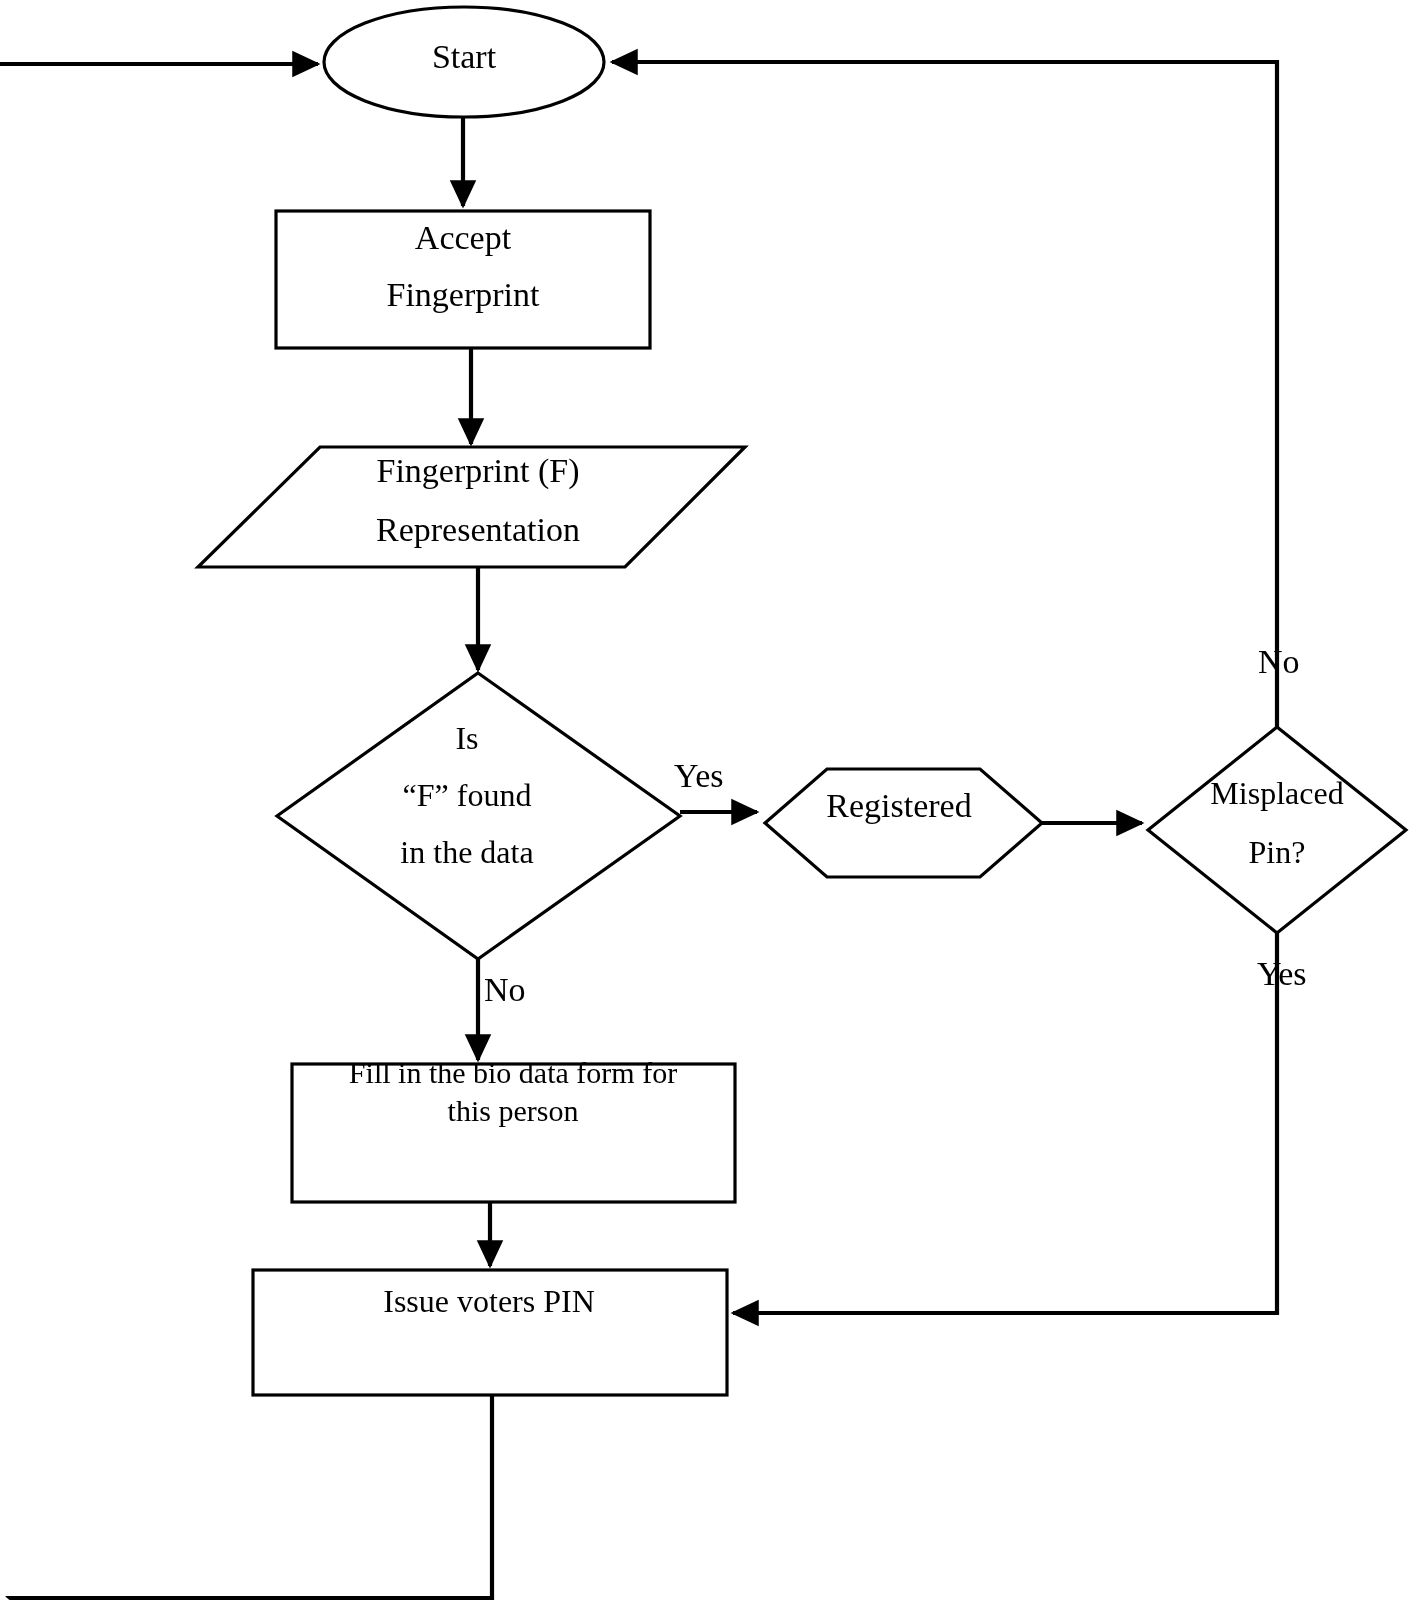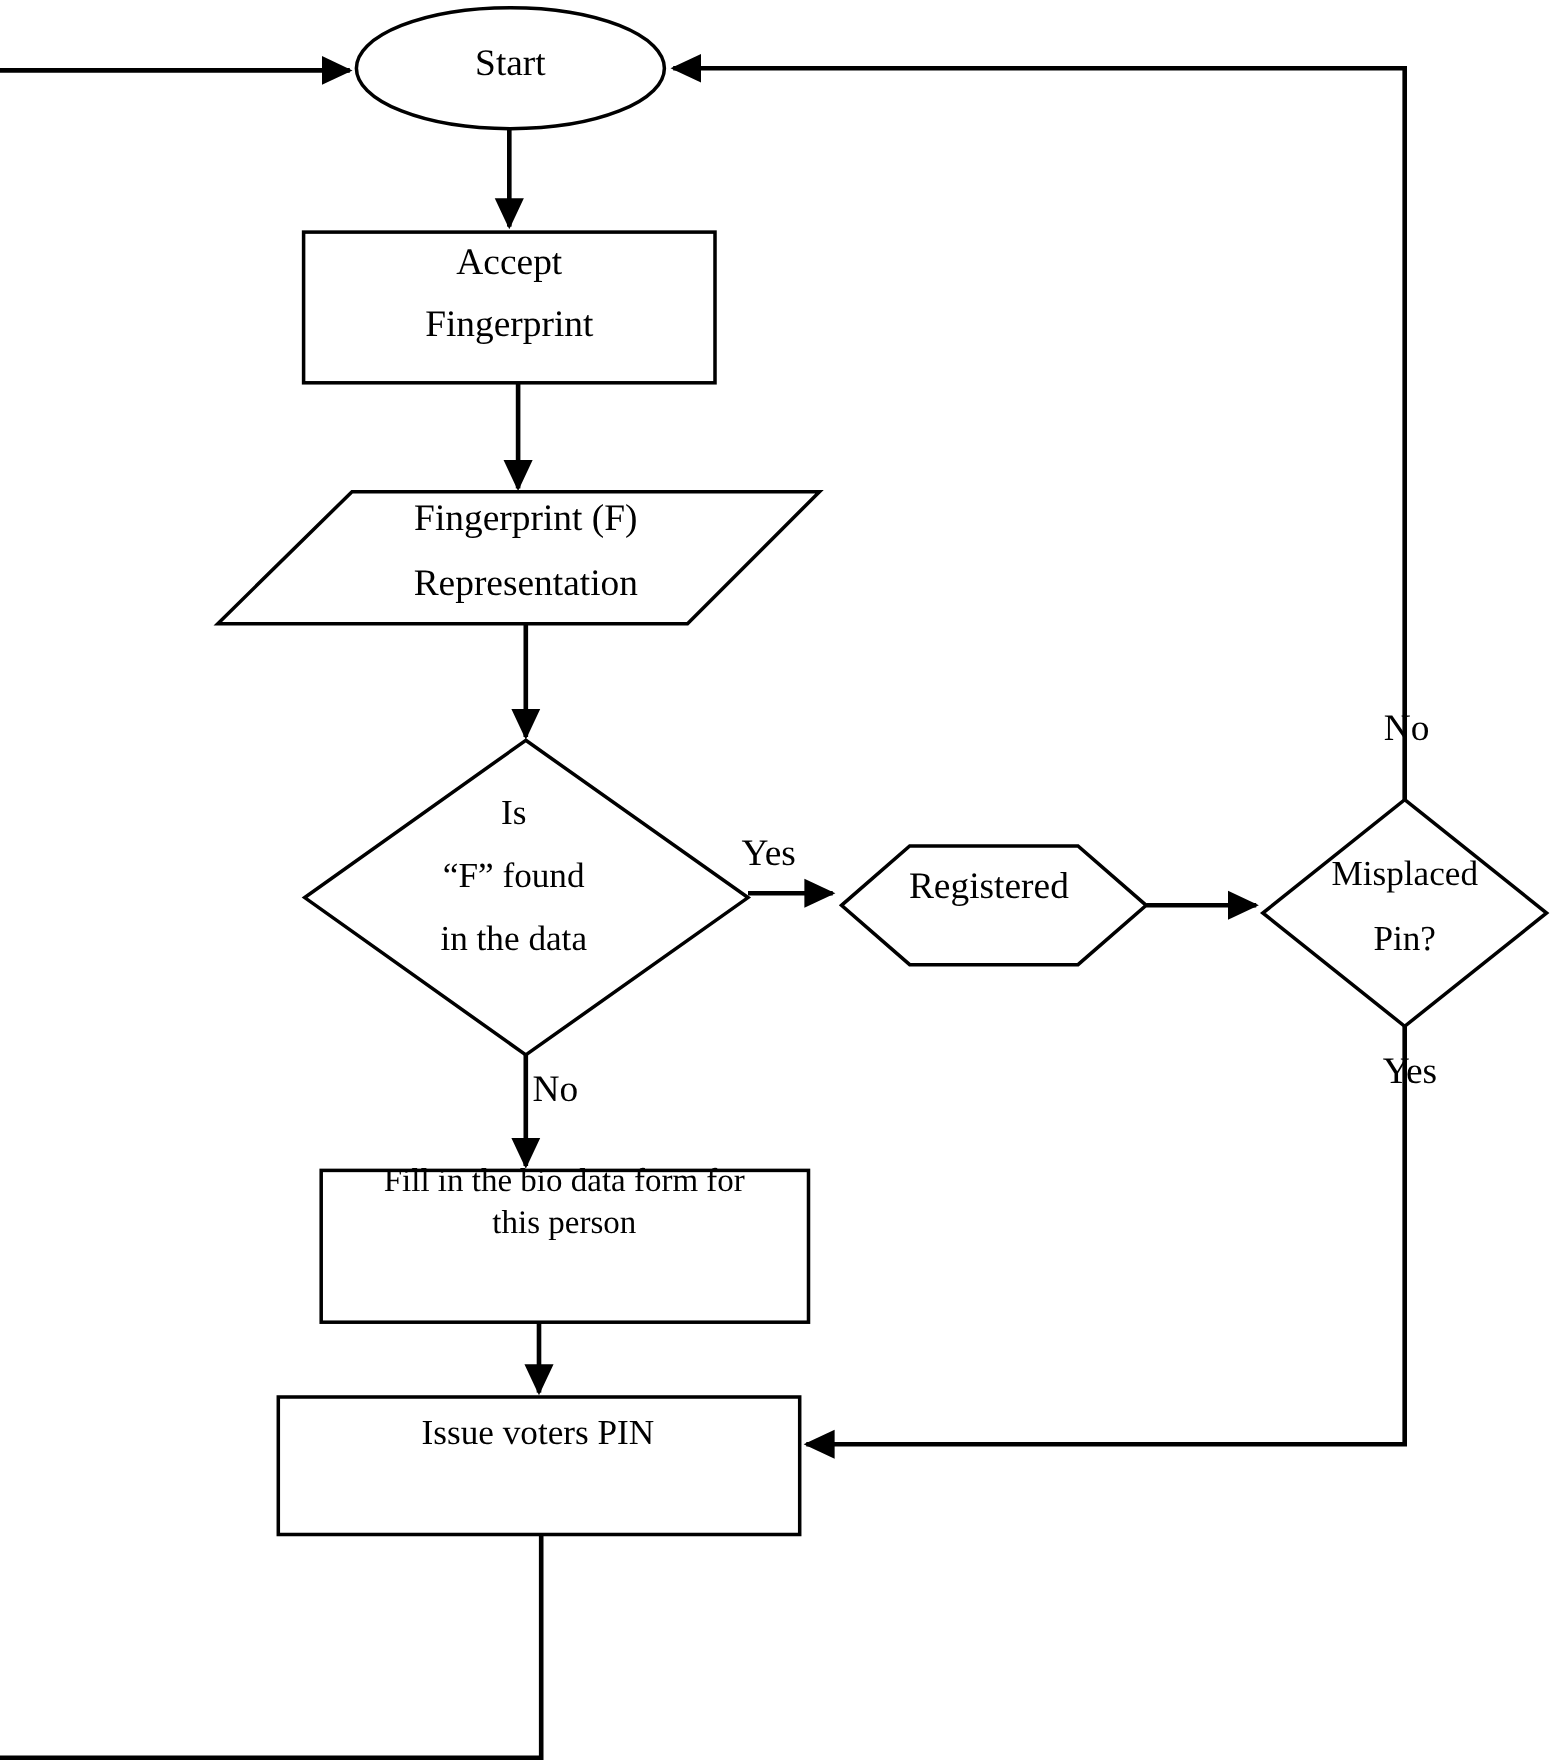--- a/index.html
+++ b/index.html
@@ -7,20 +7,21 @@
     padding: 0;
     background: #ffffff;
   }
   #canvas-wrap {
     position: relative;
     width: 1410px;
     height: 1604px;
     background: #ffffff;
     overflow: hidden;
     font-family: "Liberation Serif", "DejaVu Serif", serif;
+    border-radius: 22px;
   }
   svg#flow {
     position: absolute;
     left: 0;
     top: 0;
     width: 1410px;
     height: 1604px;
   }
   .shape {
     fill: #ffffff;

